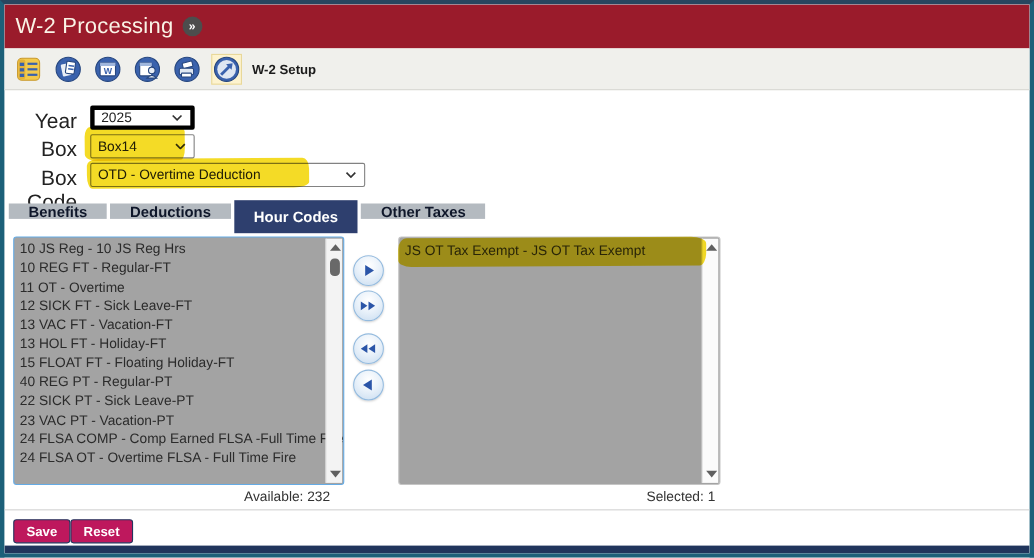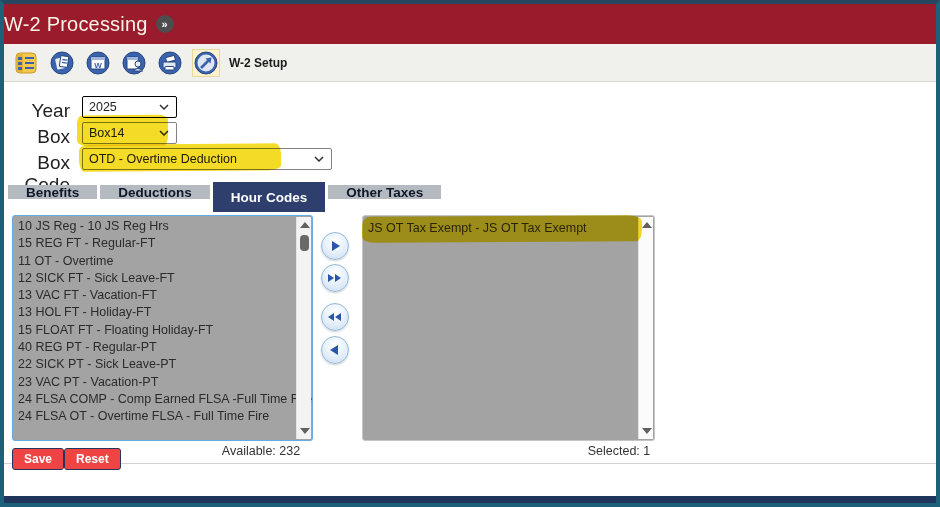--- a/index.html
+++ b/index.html
@@ -4,34 +4,34 @@
 <style>
   * { margin:0; padding:0; box-sizing:border-box; }
   html,body { background:#fff; }
   body { font-family:"Liberation Sans", sans-serif; }
   .screen {
     position:relative; width:940px; height:507px; background:#fff;
     border:4px solid #1c6079; border-top-color:#27465f; overflow:hidden;
   }
   
   .hdr { position:absolute; left:0; top:0; width:100%; height:40px; background:#9a1b2b; display:flex; align-items:center; }
-  .hdr-title { color:#faf3e6; font-size:20px; letter-spacing:.2px; margin-left:0; }
+  .hdr-title { color:#faf3e6; font-size:20px; letter-spacing:.2px; margin-left:10px; }
   .hdr-badge { margin-left:8px; width:18px; height:18px; border-radius:50%; background:#4d4d4d;
     color:#fff; font-size:11px; font-weight:bold; display:flex; align-items:center; justify-content:center; padding-bottom:1px;}
   
   .tbar { position:absolute; left:0; top:40px; width:100%; height:38px; background:#f0f0ec;
     border-bottom:1px solid #d9d9d4; display:flex; align-items:center; }
   .tico { width:28px; height:28px; margin-left:8px; display:flex; align-items:center; justify-content:center; cursor:pointer; }
   .tico.sel { background:#fdf3cf; border:1px solid #e8d89a; }
   .tbar-label { margin-left:9px; font-size:12px; font-weight:bold; color:#1c1c1c; }
   
   .frm-label { position:absolute; width:62px; text-align:right; font-size:19px; color:#222; }
   .dd { position:absolute; height:22px; background:#fff; border:1px solid #828282; border-radius:2px;
     display:flex; align-items:center; justify-content:space-between; padding:0 7px 0 6px; font-size:12.5px; color:#222; cursor:pointer; }
-  .dd.cyan { border:1px solid #000000; }
+  .dd.cyan { border:4px solid #000000; }
   
   .tabs { position:absolute; left:4px; top:178px; height:30px; display:flex; }
   .tab { background:#b4bac0; color:#0f172a; font-size:13.5px; font-weight:bold; height:14px; margin-top:3px;
     display:flex; align-items:center; justify-content:center; margin-right:3px; padding:0 18px; min-width:78px; cursor:pointer; }
   .tab.active { background:#2e3f6e; color:#fff; height:30px; margin-top:0; }
   
   .listbox { position:absolute; background:#a3a3a3; overflow:hidden; border-radius:3px; }
   .lb-left  { left:8px;  top:211px; width:301px; height:226px; border:1px solid #65abe5; }
   .lb-right { left:358px; top:211px; width:293px; height:226px; border:1px solid #c5c5c5; }
   .li { font-size:12.5px; color:#2b2b2b; line-height:17.3px; padding-left:5px; white-space:nowrap; cursor:default; }
@@ -46,21 +46,21 @@
     background:radial-gradient(circle at 50% 32%, #ffffff 0%, #eaf2fa 45%, #c8dcf0 100%);
     border:1px solid #93bade; box-shadow:0 1px 2px rgba(0,0,0,.18);
     display:flex; align-items:center; justify-content:center; cursor:pointer; }
   
   .hl { position:absolute; background:#f2d500; opacity:.85; mix-blend-mode:multiply; pointer-events:none; }
   .hl-box     { left:73px;  top:111px; width:91px;  height:31px; border-radius:5px 10px 4px 12px / 9px 5px 11px 6px; transform:rotate(-.6deg); }
   .hl-boxcode { left:75px;  top:140px; width:202px; height:27px; border-radius:10px 6px 14px 5px / 6px 10px 5px 12px; transform:rotate(-.4deg); }
   .hl-sel     { left:358px; top:212px; width:280px; height:26px; border-radius:8px 14px 6px 12px / 10px 6px 12px 6px; transform:rotate(-.3deg); }
   
   .divider { position:absolute; left:0; top:459px; width:100%; height:1px; background:#d2d2d2; }
-  .btn { position:absolute; top:444px; height:22px; background:#ef4444; border:1px solid #24345e; border-radius:3px;
+  .btn { position:absolute; top:468px; height:22px; background:#be185d; border:1px solid #24345e; border-radius:3px;
     color:#fff; font-size:12px; font-weight:bold; display:flex; align-items:center; justify-content:center; padding:0 11px; cursor:pointer; }
   .strip { position:absolute; left:0; bottom:0; width:100%; height:7px; background:#20355c; }
 </style>
 </head>
 <body>
 
 <div class="screen">
 
   <div class="hdr">
     <span class="hdr-title">W-2 Processing</span>
@@ -152,21 +152,21 @@
   <div class="tabs">
     <div class="tab">Benefits</div>
     <div class="tab">Deductions</div>
     <div class="tab active">Hour Codes</div>
     <div class="tab">Other Taxes</div>
   </div>
 
   <div class="listbox lb-left">
     <div style="padding-top:2px; padding-right:16px;">
       <div class="li">10 JS Reg - 10 JS Reg Hrs</div>
-      <div class="li">15 REG FT - Regular-FT</div>
+      <div class="li">10 REG FT - Regular-FT</div>
       <div class="li">11 OT - Overtime</div>
       <div class="li">12 SICK FT - Sick Leave-FT</div>
       <div class="li">13 VAC FT - Vacation-FT</div>
       <div class="li">13 HOL FT - Holiday-FT</div>
       <div class="li">15 FLOAT FT - Floating Holiday-FT</div>
       <div class="li">40 REG PT - Regular-PT</div>
       <div class="li">22 SICK PT - Sick Leave-PT</div>
       <div class="li">23 VAC PT - Vacation-PT</div>
       <div class="li">24 FLSA COMP - Comp Earned FLSA -Full Time Fire</div>
       <div class="li">24 FLSA OT - Overtime FLSA - Full Time Fire</div>

